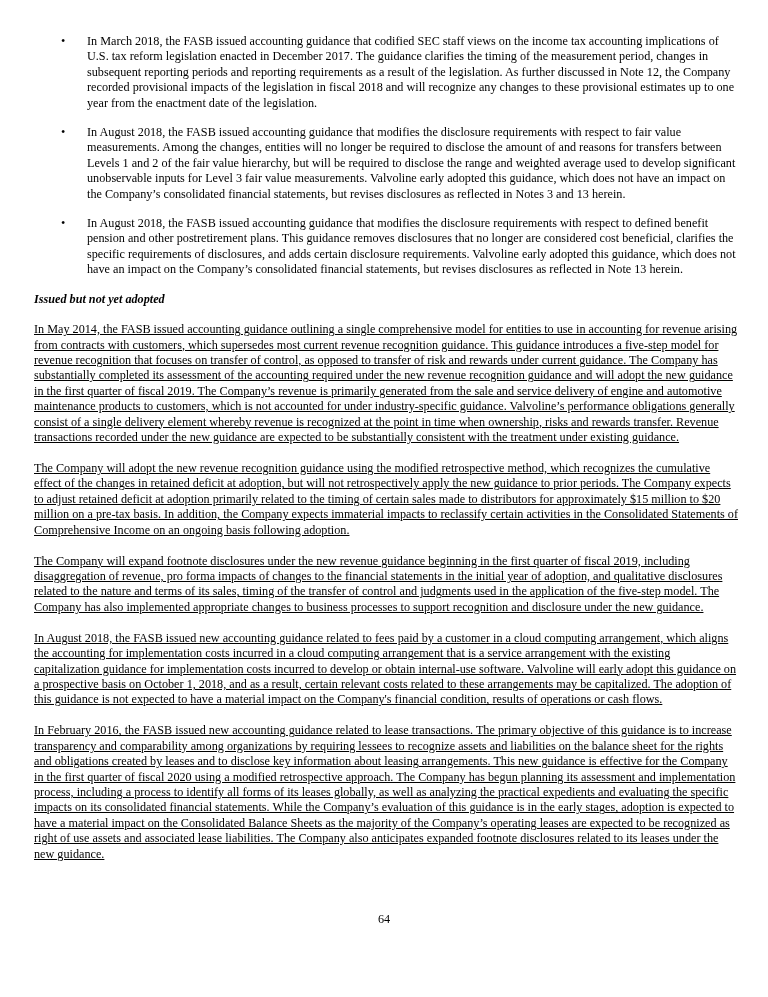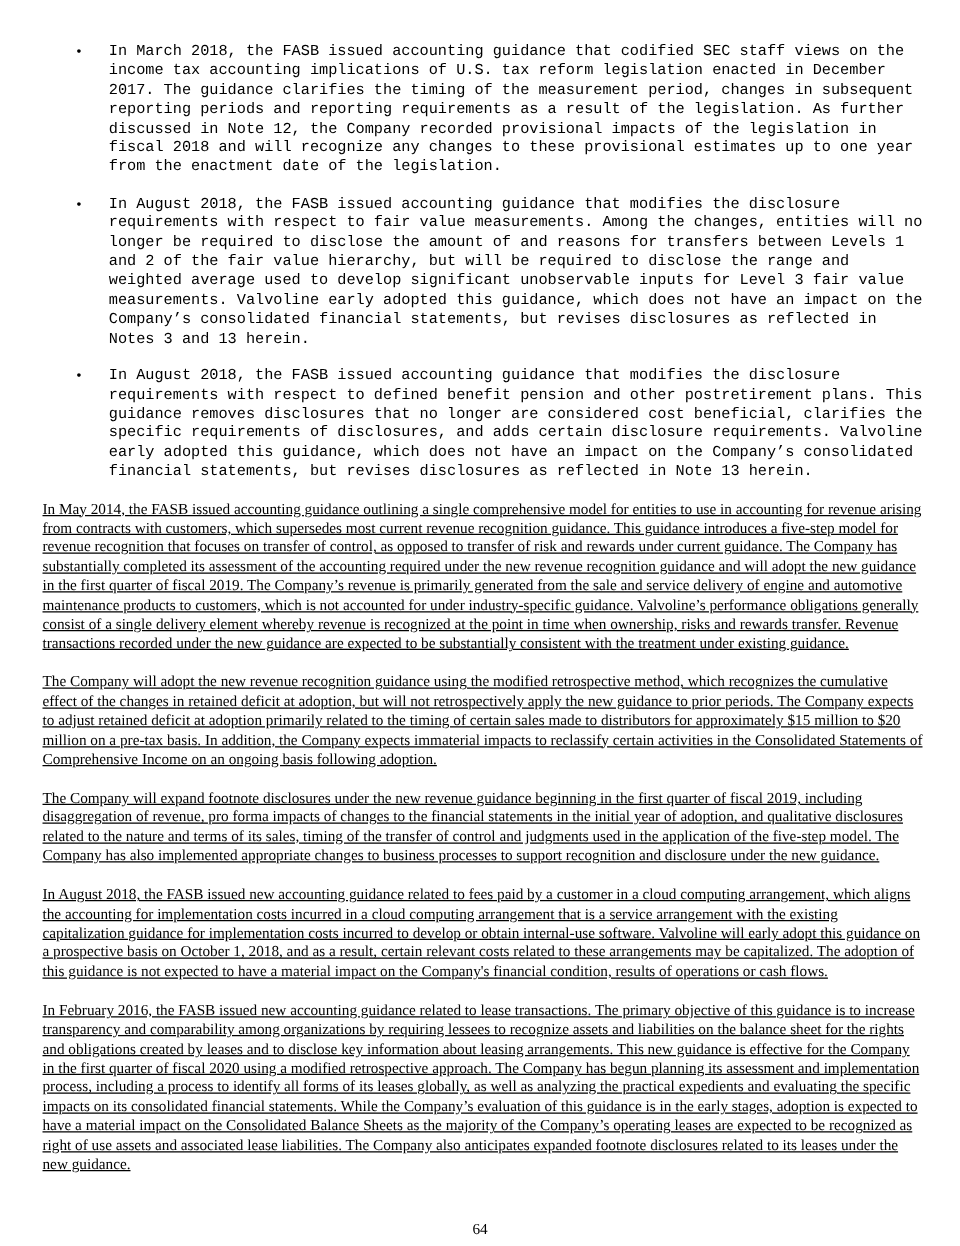--- a/index.html
+++ b/index.html
@@ -28,36 +28,35 @@
       padding-left: 53px;
       margin: 0 0 14px 0;
     }
     .bullet-item .bullet {
       position: absolute;
       left: 27px;
       top: 0;
     }
     .bullet-item p {
       margin: 0;
-      font-family: Liberation Mono, monospace;
     }
     .subhead {
       font-weight: bold;
       font-style: italic;
       margin: 2px 0 15px 0;
     }
     .para {
       margin: 0 0 15.6px 0;
       text-decoration: underline;
     }
     .page-number {
       position: absolute;
       left: 0;
       width: 768px;
-      top: 976px;
+      top: 912px;
       text-align: center;
     }
   </style>
 </head>
 <body>
 
 <div class="page">
 
   <div class="bullet-item">
     <span class="bullet">•</span>
@@ -67,20 +66,21 @@
   <div class="bullet-item">
     <span class="bullet">•</span>
     <p>In August 2018, the FASB issued accounting guidance that modifies the disclosure requirements with respect to fair value measurements. Among the changes, entities will no longer be required to disclose the amount of and reasons for transfers between Levels 1 and 2 of the fair value hierarchy, but will be required to disclose the range and weighted average used to develop significant unobservable inputs for Level 3 fair value measurements. Valvoline early adopted this guidance, which does not have an impact on the Company’s consolidated financial statements, but revises disclosures as reflected in Notes 3 and 13 herein.</p>
   </div>
 
   <div class="bullet-item">
     <span class="bullet">•</span>
     <p>In August 2018, the FASB issued accounting guidance that modifies the disclosure requirements with respect to defined benefit pension and other postretirement plans. This guidance removes disclosures that no longer are considered cost beneficial, clarifies the specific requirements of disclosures, and adds certain disclosure requirements. Valvoline early adopted this guidance, which does not have an impact on the Company’s consolidated financial statements, but revises disclosures as reflected in Note 13 herein.</p>
   </div>
 
+  <div class="subhead">Issued but not yet adopted</div>
 
   <p class="para">In May 2014, the FASB issued accounting guidance outlining a single comprehensive model for entities to use in accounting for revenue arising from contracts with customers, which supersedes most current revenue recognition guidance. This guidance introduces a five-step model for revenue recognition that focuses on transfer of control, as opposed to transfer of risk and rewards under current guidance. The Company has substantially completed its assessment of the accounting required under the new revenue recognition guidance and will adopt the new guidance in the first quarter of fiscal 2019. The Company’s revenue is primarily generated from the sale and service delivery of engine and automotive maintenance products to customers, which is not accounted for under industry-specific guidance. Valvoline’s performance obligations generally consist of a single delivery element whereby revenue is recognized at the point in time when ownership, risks and rewards transfer. Revenue transactions recorded under the new guidance are expected to be substantially consistent with the treatment under existing guidance.</p>
   <p class="para">The Company will adopt the new revenue recognition guidance using the modified retrospective method, which recognizes the cumulative effect of the changes in retained deficit at adoption, but will not retrospectively apply the new guidance to prior periods. The Company expects to adjust retained deficit at adoption primarily related to the timing of certain sales made to distributors for approximately $15 million to $20 million on a pre-tax basis. In addition, the Company expects immaterial impacts to reclassify certain activities in the Consolidated Statements of Comprehensive Income on an ongoing basis following adoption.</p>
   <p class="para">The Company will expand footnote disclosures under the new revenue guidance beginning in the first quarter of fiscal 2019, including disaggregation of revenue, pro forma impacts of changes to the financial statements in the initial year of adoption, and qualitative disclosures related to the nature and terms of its sales, timing of the transfer of control and judgments used in the application of the five-step model. The Company has also implemented appropriate changes to business processes to support recognition and disclosure under the new guidance.</p>
   <p class="para">In August 2018, the FASB issued new accounting guidance related to fees paid by a customer in a cloud computing arrangement, which aligns the accounting for implementation costs incurred in a cloud computing arrangement that is a service arrangement with the existing capitalization guidance for implementation costs incurred to develop or obtain internal-use software. Valvoline will early adopt this guidance on a prospective basis on October 1, 2018, and as a result, certain relevant costs related to these arrangements may be capitalized. The adoption of this guidance is not expected to have a material impact on the Company's financial condition, results of operations or cash flows.</p>
   <p class="para">In February 2016, the FASB issued new accounting guidance related to lease transactions. The primary objective of this guidance is to increase transparency and comparability among organizations by requiring lessees to recognize assets and liabilities on the balance sheet for the rights and obligations created by leases and to disclose key information about leasing arrangements. This new guidance is effective for the Company in the first quarter of fiscal 2020 using a modified retrospective approach. The Company has begun planning its assessment and implementation process, including a process to identify all forms of its leases globally, as well as analyzing the practical expedients and evaluating the specific impacts on its consolidated financial statements. While the Company’s evaluation of this guidance is in the early stages, adoption is expected to have a material impact on the Consolidated Balance Sheets as the majority of the Company’s operating leases are expected to be recognized as right of use assets and associated lease liabilities. The Company also anticipates expanded footnote disclosures related to its leases under the new guidance.</p>
 
 </div>
 
 <div class="page-number">64</div>

